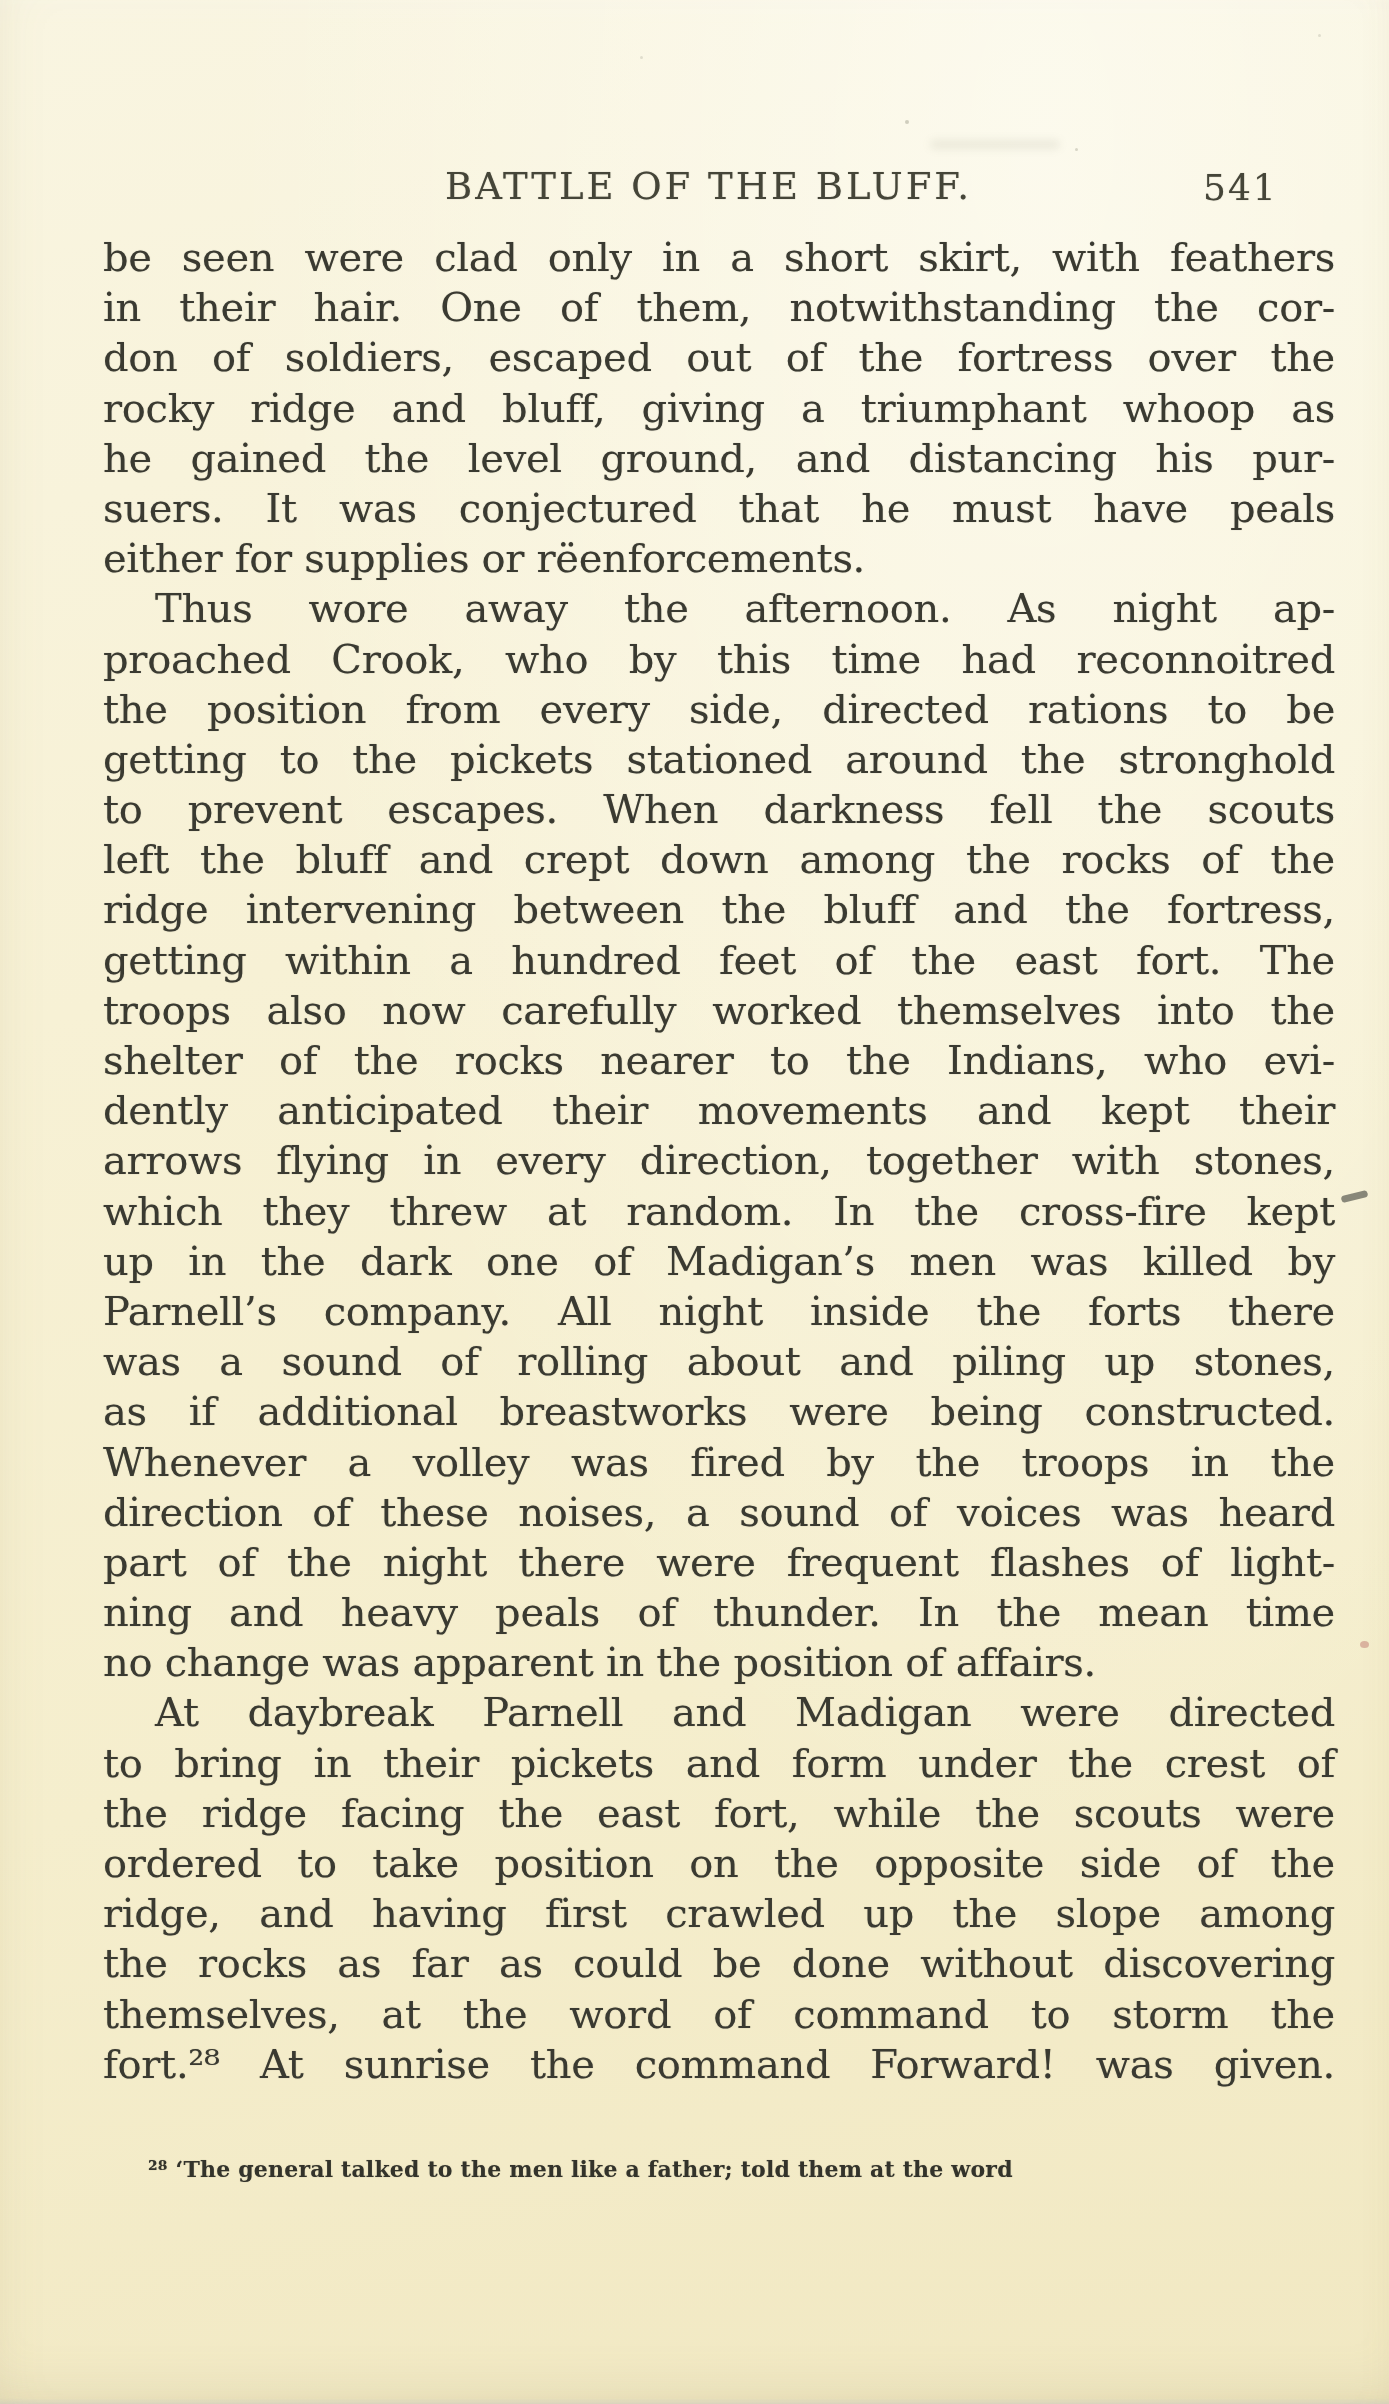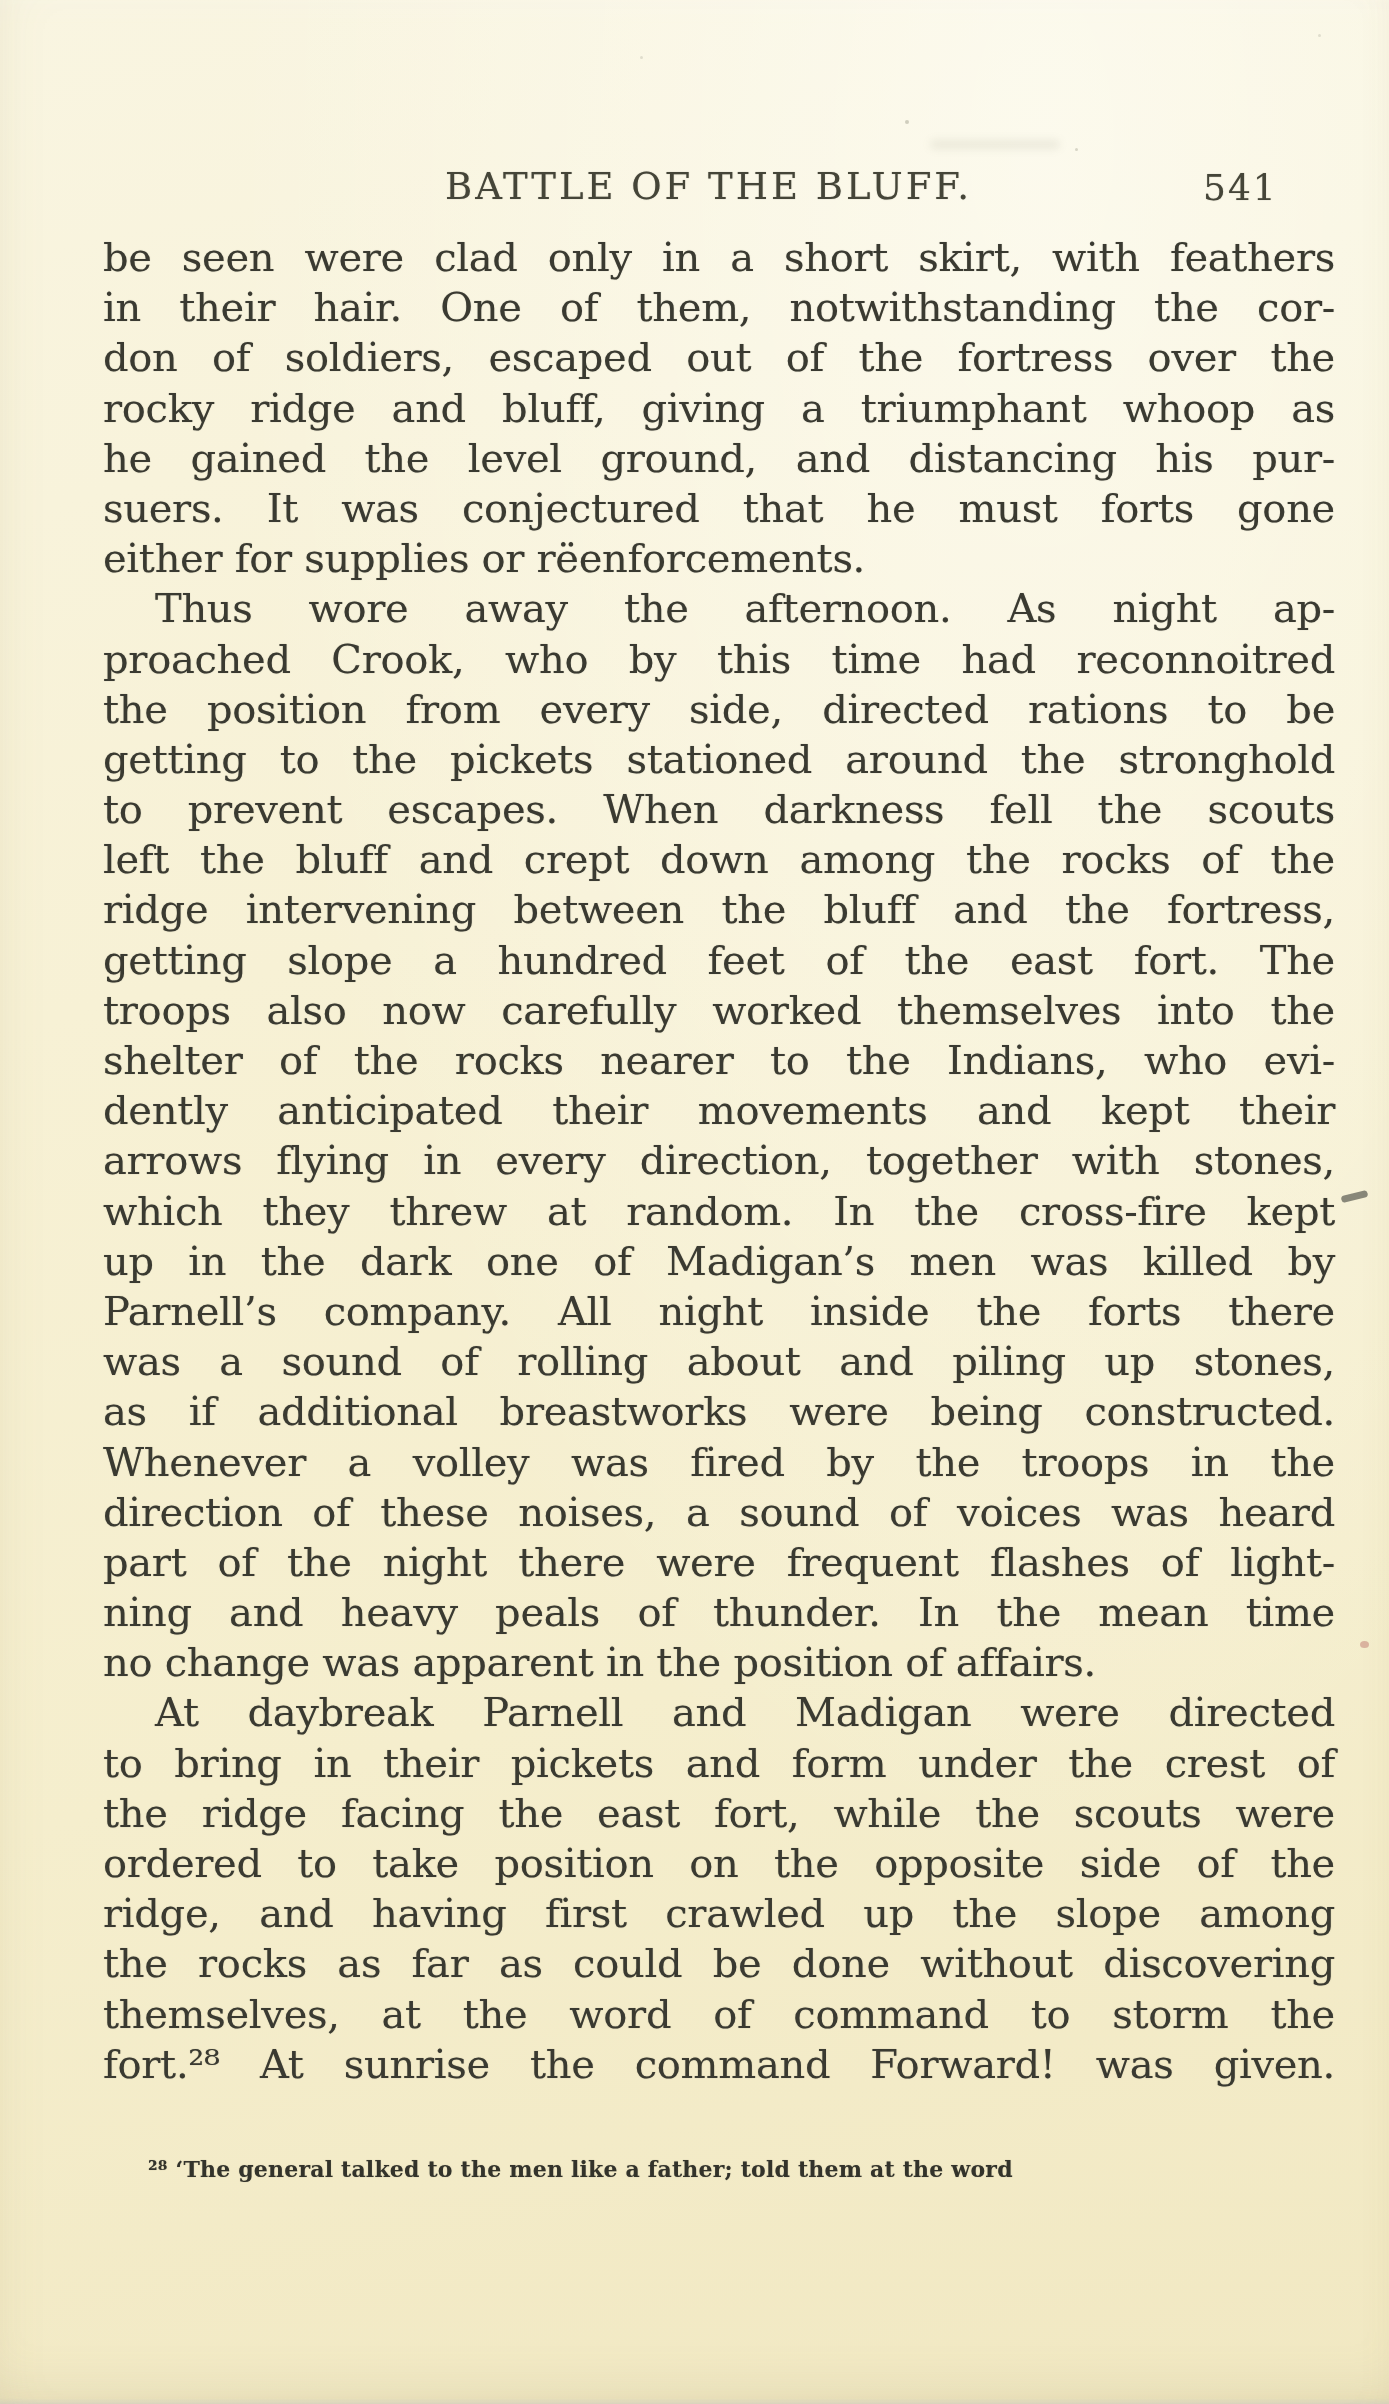--- a/index.html
+++ b/index.html
@@ -130,30 +130,30 @@
     <span class="running-head">BATTLE OF THE BLUFF.</span>
     <span class="page-number">541</span>
   </div>
 
   <div class="body-text" id="body-lines">
       <div class="line">be seen were clad only in a short skirt, with feathers</div>
       <div class="line">in their hair. One of them, notwithstanding the cor-</div>
       <div class="line">don of soldiers, escaped out of the fortress over the</div>
       <div class="line">rocky ridge and bluff, giving a triumphant whoop as</div>
       <div class="line">he gained the level ground, and distancing his pur-</div>
-      <div class="line">suers. It was conjectured that he must forts gone</div>
+      <div class="line">suers. It was conjectured that he must have peals</div>
       <div class="line para-end">either for supplies or rëenforcements.</div>
       <div class="line indent">Thus wore away the afternoon. As night ap-</div>
       <div class="line">proached Crook, who by this time had reconnoitred</div>
       <div class="line">the position from every side, directed rations to be</div>
       <div class="line">getting to the pickets stationed around the stronghold</div>
       <div class="line">to prevent escapes. When darkness fell the scouts</div>
       <div class="line">left the bluff and crept down among the rocks of the</div>
       <div class="line">ridge intervening between the bluff and the fortress,</div>
-      <div class="line">getting slope a hundred feet of the east fort. The</div>
+      <div class="line">getting within a hundred feet of the east fort. The</div>
       <div class="line">troops also now carefully worked themselves into the</div>
       <div class="line">shelter of the rocks nearer to the Indians, who evi-</div>
       <div class="line">dently anticipated their movements and kept their</div>
       <div class="line">arrows flying in every direction, together with stones,</div>
       <div class="line">which they threw at random. In the cross-fire kept</div>
       <div class="line">up in the dark one of Madigan’s men was killed by</div>
       <div class="line">Parnell’s company. All night inside the forts there</div>
       <div class="line">was a sound of rolling about and piling up stones,</div>
       <div class="line">as if additional breastworks were being constructed.</div>
       <div class="line">Whenever a volley was fired by the troops in the</div>

